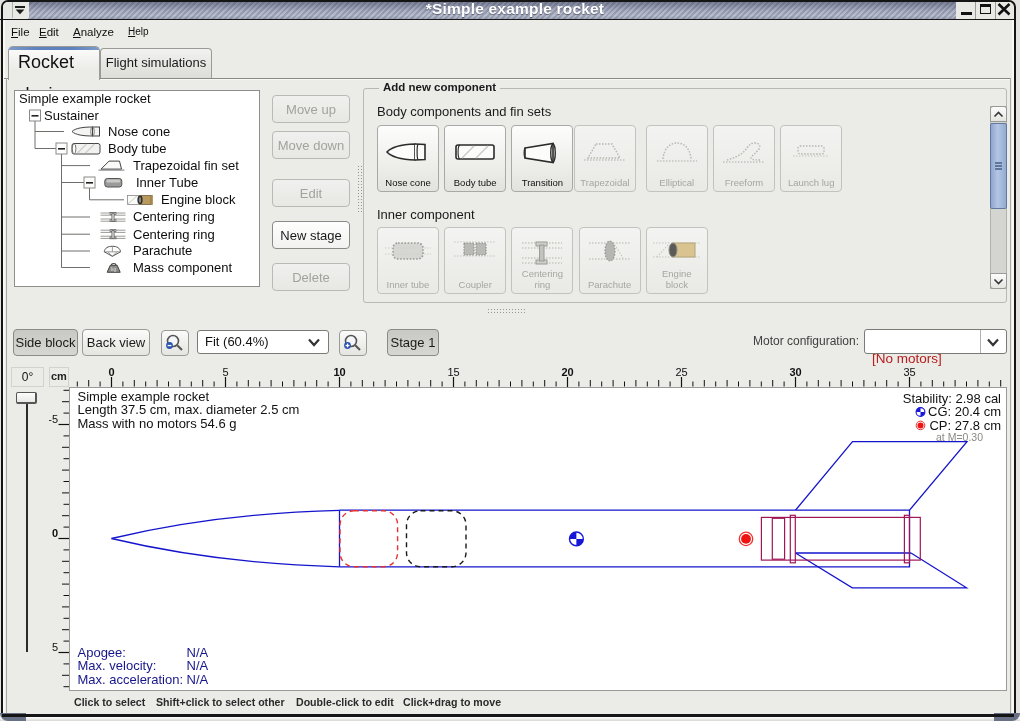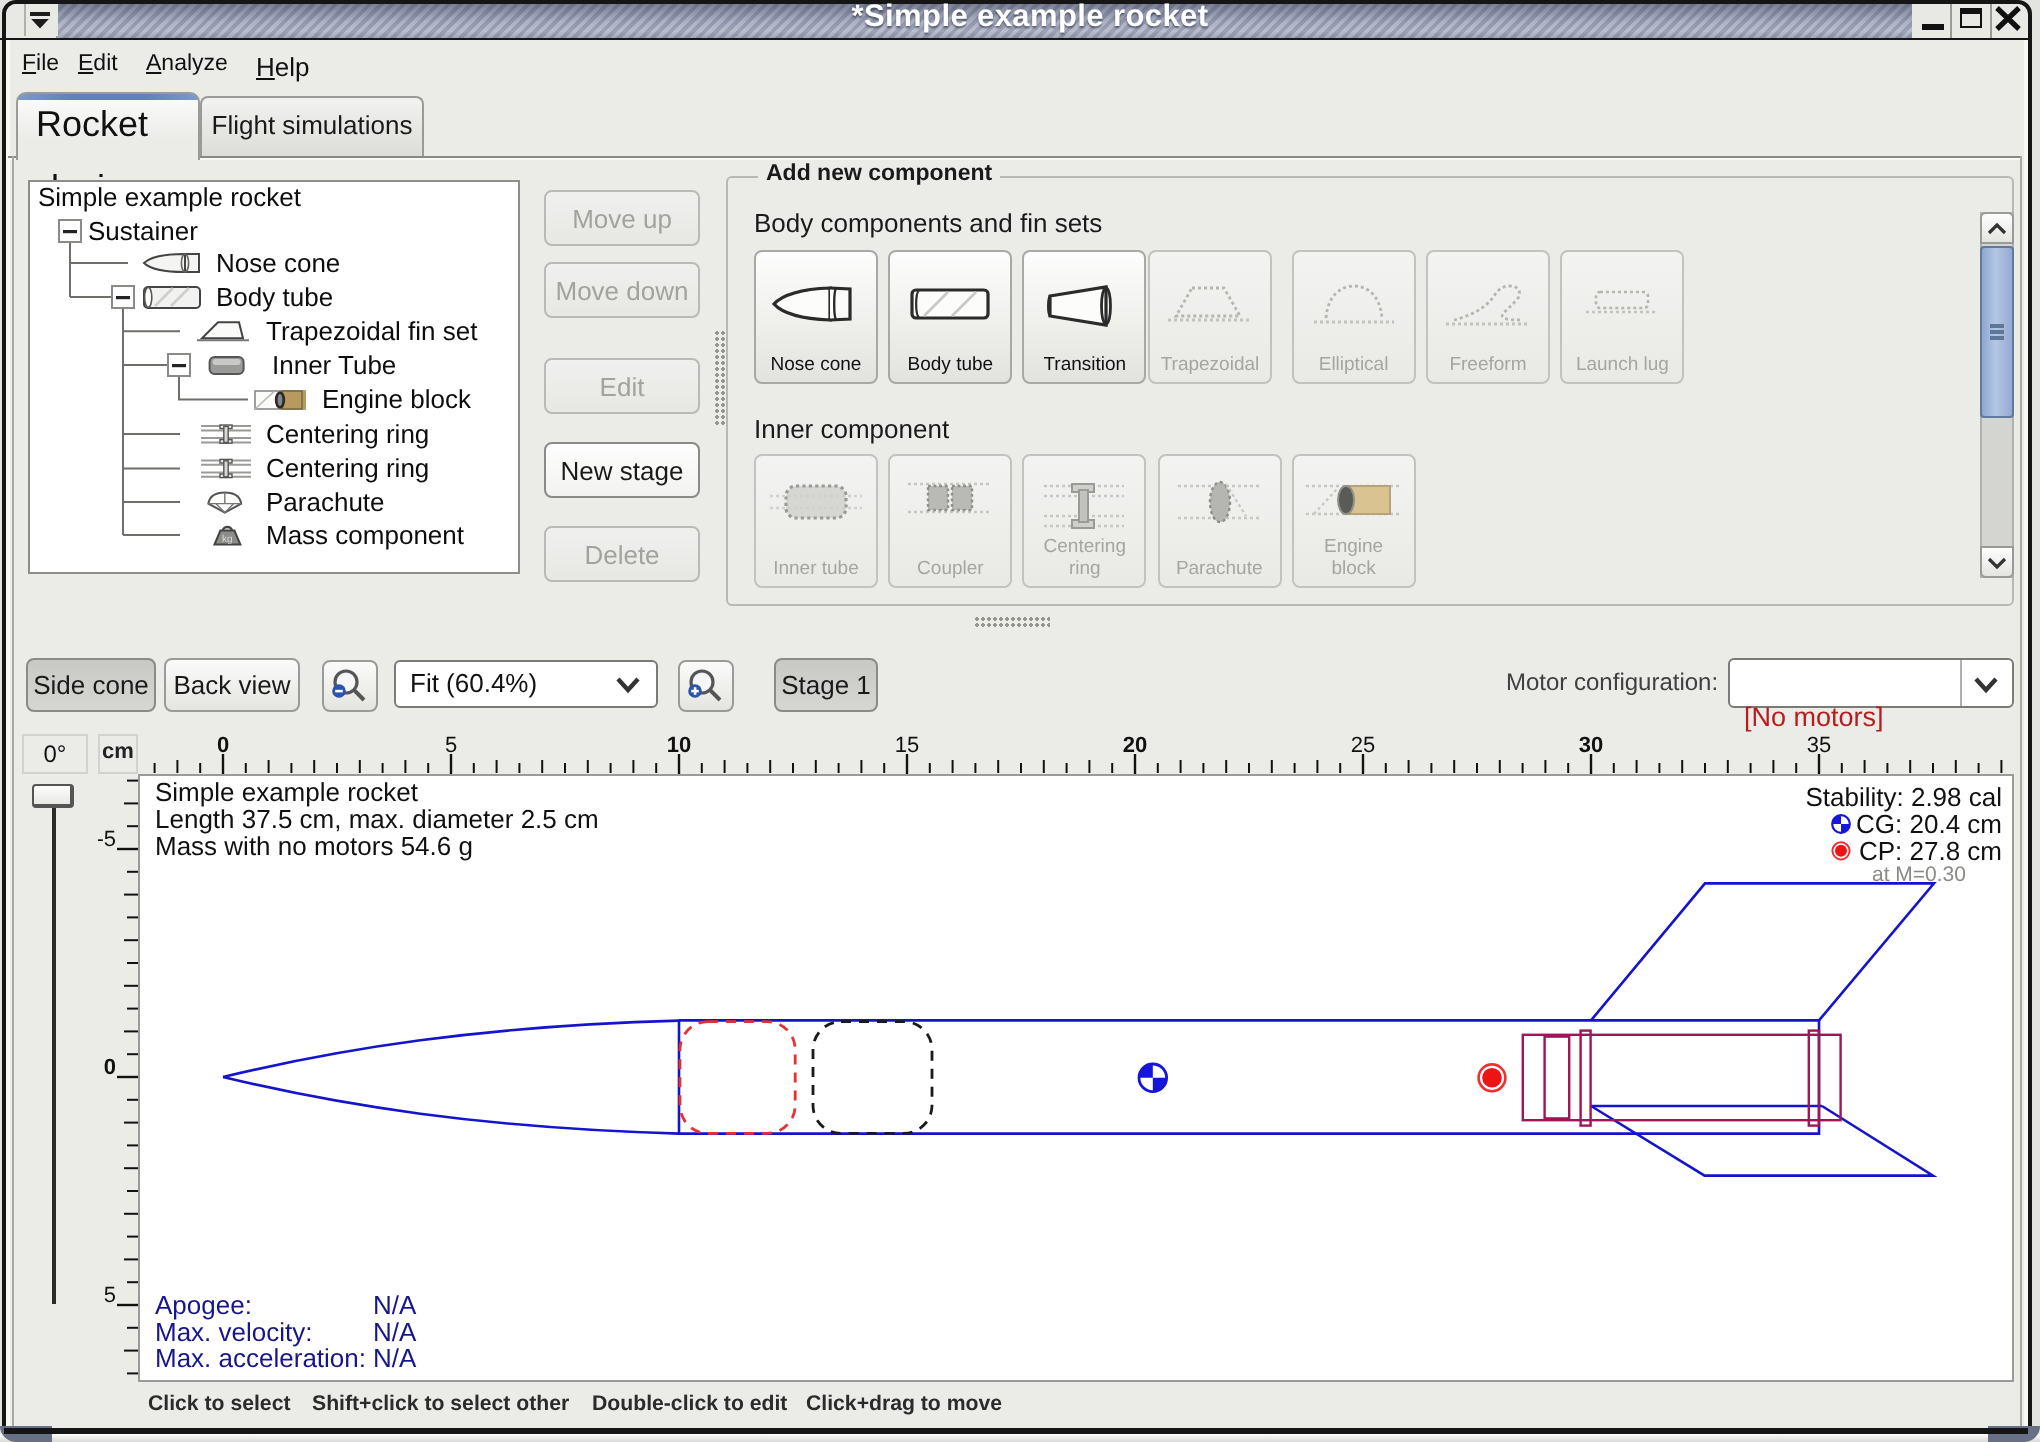--- a/index.html
+++ b/index.html
@@ -50,21 +50,21 @@
 <div class="abs" style="left:995px;top:2px;width:1px;height:17px;background:#9a9a96;"></div>
 <div class="abs" style="left:961px;top:12px;width:11px;height:2.5px;background:#111;"></div>
 <div class="abs" style="left:980px;top:4px;width:11px;height:10px;border:1.5px solid #111;border-top-width:3px;box-sizing:border-box;"></div>
 <svg class="abs" style="left:997px;top:3px;" width="14" height="13" viewBox="0 0 14 13">
  <path d="M1.5 1 L12.5 11.5 M12.5 1 L1.5 11.5" stroke="#111" stroke-width="2.6"></path>
 </svg>
 
 <div class="abs" style="left:11px;top:26px;font-size:11.5px;color:#111;"><span style="text-decoration:underline">F</span>ile</div>
 <div class="abs" style="left:39px;top:26px;font-size:11.5px;color:#111;"><span style="text-decoration:underline">E</span>dit</div>
 <div class="abs" style="left:73px;top:26px;font-size:11.5px;color:#111;"><span style="text-decoration:underline">A</span>nalyze</div>
-<div class="abs" style="left:128px;top:26px;font-size:13px;color:#111;"><span style="text-decoration:underline">H</span>elp</div>
+<div class="abs" style="left:128px;top:26px;font-size:10px;color:#111;"><span style="text-decoration:underline">H</span>elp</div>
 
 <div class="abs" style="left:100px;top:48px;width:112px;height:30px;background:linear-gradient(#f2f2f0,#dcdcd8);border:1px solid #9a9a96;border-bottom:none;border-radius:4px 4px 0 0;box-sizing:border-box;"></div>
 <div class="abs" style="left:100px;top:48px;width:112px;height:28px;font-size:13px;color:#1a1a1a;text-align:center;line-height:29px;">Flight simulations</div>
 <div class="abs" style="left:4px;top:78px;width:1007px;height:1px;background:#888884;"></div>
 <div class="abs" style="left:4px;top:79px;width:1007px;height:1px;background:#f8f8f5;"></div>
 <div class="abs" style="left:6px;top:78px;width:1px;height:635px;background:#a8a8a4;"></div>
 <div class="abs" style="left:1010px;top:78px;width:1px;height:635px;background:#a8a8a4;"></div>
 <div class="abs" style="left:8px;top:46px;width:92px;height:34px;background:linear-gradient(#fcfcfb,#ebebe8 70%);border:1px solid #9a9a96;border-bottom:none;border-radius:5px 5px 0 0;box-sizing:border-box;"></div>
 <div class="abs" style="left:9px;top:47px;width:90px;height:3px;background:linear-gradient(90deg,#7d9ac8,#5d82bd 30%,#5d82bd 70%,#7d9ac8);border-radius:4px 4px 0 0;"></div>
 <div class="abs" style="left:0;top:46px;width:92px;height:30px;font-size:18px;color:#111;text-align:center;line-height:32px;">Rocket design</div>
@@ -256,21 +256,21 @@
 <div class="abs" style="left:990px;top:106px;width:17px;height:16px;background:linear-gradient(#fdfdfc,#e4e4e1);border:1px solid #9a9a96;box-sizing:border-box;border-radius:3px 3px 0 0;"></div>
 <svg class="abs" style="left:993px;top:111px" width="11" height="7" viewBox="0 0 11 7">
     <path d="M1.5 5.5 L5.5 1.5 L9.5 5.5" stroke="#333" stroke-width="1.6" fill="none"></path>
   </svg>
 <div class="abs" style="left:990px;top:273px;width:17px;height:16px;background:linear-gradient(#fdfdfc,#e4e4e1);border:1px solid #9a9a96;box-sizing:border-box;border-radius:0 0 3px 3px;"></div>
 <svg class="abs" style="left:993px;top:278px" width="11" height="7" viewBox="0 0 11 7">
     <path d="M1.5 1.5 L5.5 5.5 L9.5 1.5" stroke="#333" stroke-width="1.6" fill="none"></path>
   </svg>
 <div class="abs" style="left:990px;top:123px;width:17px;height:86px;background:linear-gradient(90deg,#8fa6cf,#b4c6e4 45%,#93aad2);border:1px solid #62799e;box-sizing:border-box;border-radius:2px;"></div>
 <div class="abs" style="left:995px;top:162px;width:7px;height:1.5px;background:#5f769b;box-shadow:0 3px 0 #5f769b,0 6px 0 #5f769b;"></div>
-<div class="btn pressed" style="left:13px;top:329px;width:63px;height:25px;">Side cone</div>
+<div class="btn pressed" style="left:13px;top:329px;width:63px;height:25px;">Side block</div>
 <div class="btn" style="left:82px;top:329px;width:66px;height:25px;">Back view</div>
 <div class="btn" style="left:161px;top:330px;width:26px;height:24px;">
     <svg width="22" height="22" viewBox="0 0 22 22">
 <circle cx="9" cy="9" r="5.5" fill="#f4f6fa" stroke="#555" stroke-width="1.6"></circle>
 <path d="M13.2 13.2 L18 18" stroke="#555" stroke-width="2"></path>
 <circle cx="5.5" cy="13.5" r="3.4" fill="#2b53b0"></circle>
 <rect x="3.6" y="12.9" width="3.8" height="1.3" fill="#fff"></rect>
 </svg>
   </div>
 <div class="abs" style="left:197px;top:330px;width:132px;height:24px;border:1px solid #7a7a76;border-radius:3px;background:#fff;box-sizing:border-box;"></div>

